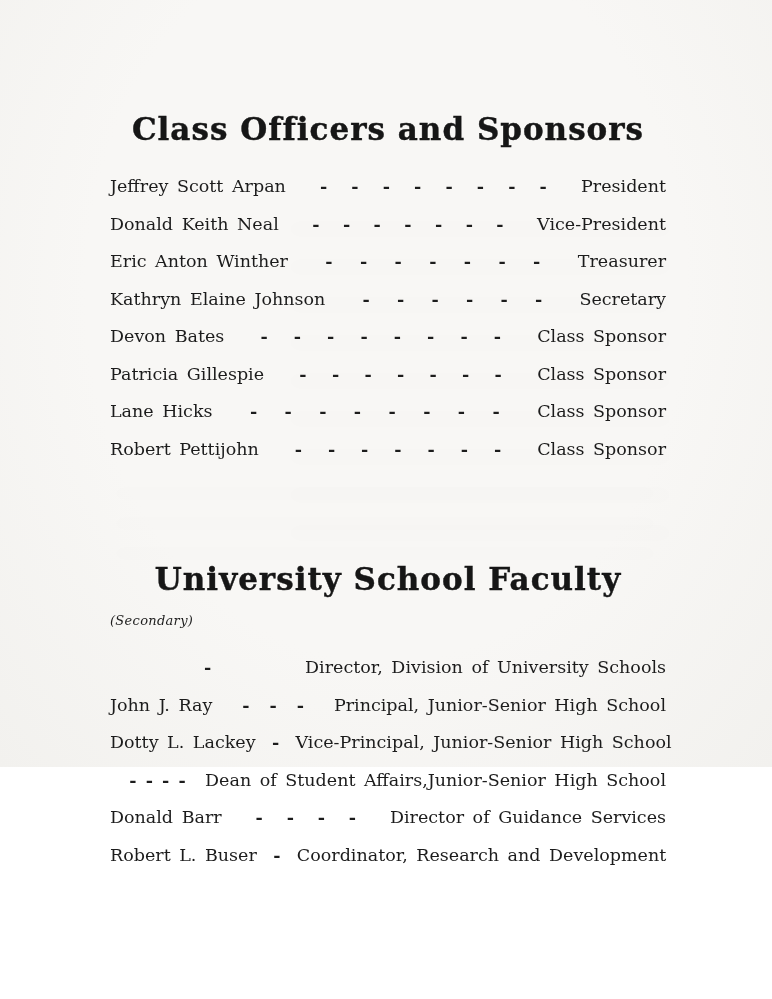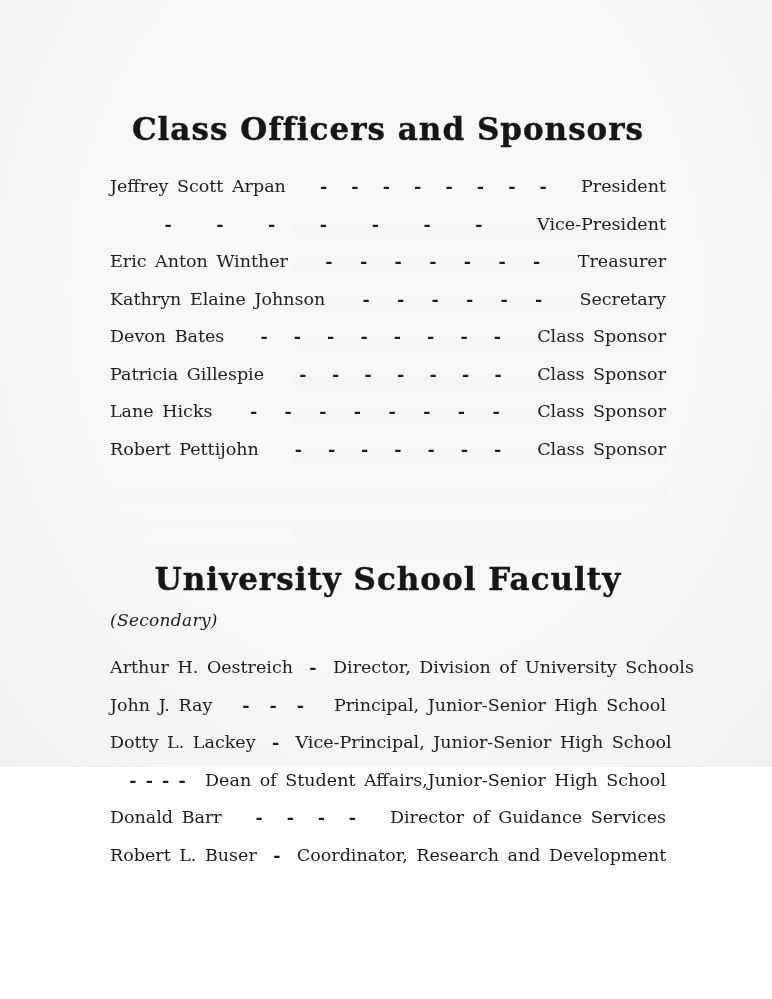--- a/index.html
+++ b/index.html
@@ -43,21 +43,21 @@
     font-weight: bold;
     font-size: 31px;
     line-height: 38px;
     letter-spacing: 1px;
     color: #161616;
     -webkit-text-stroke: 0.4px #161616;
   }
   .faculty h1.blackletter { margin-bottom: 12px; }
   .subtitle {
     font-style: italic;
-    font-size: 17px;
+    font-size: 13px;
     line-height: 21px;
     margin: 0 0 26px 0;
     letter-spacing: 0.3px;
   }
   .row {
     display: flex;
     align-items: flex-start;
     font-size: 17.5px;
     line-height: 21px;
     margin-bottom: 16.5px;
@@ -102,20 +102,21 @@
             <span>-</span>
             <span>-</span>
             <span>-</span>
             <span>-</span>
             <span>-</span>
             <span>-</span>
           </span>
         <span class="ttl">President</span>
       </div>
       <div class="row">
+        <span class="nm">Donald Keith Neal</span>
         <span class="dashes">
             <span>-</span>
             <span>-</span>
             <span>-</span>
             <span>-</span>
             <span>-</span>
             <span>-</span>
             <span>-</span>
           </span>
         <span class="ttl">Vice-President</span>
@@ -200,21 +201,20 @@
         <span class="ttl">Class Sponsor</span>
       </div>
     </div>
   </section>
 
   <section class="faculty">
     <h1 class="blackletter">University School Faculty</h1>
     <div class="subtitle">(Secondary)</div>
     <div class="rows">
       <div class="row">
-        <span class="nm">Arthur H. Oestreich</span>
         <span class="dashes">
             <span>-</span>
           </span>
         <span class="ttl">Director, Division of University Schools</span>
       </div>
       <div class="row">
         <span class="nm">John J. Ray</span>
         <span class="dashes">
             <span>-</span>
             <span>-</span>

